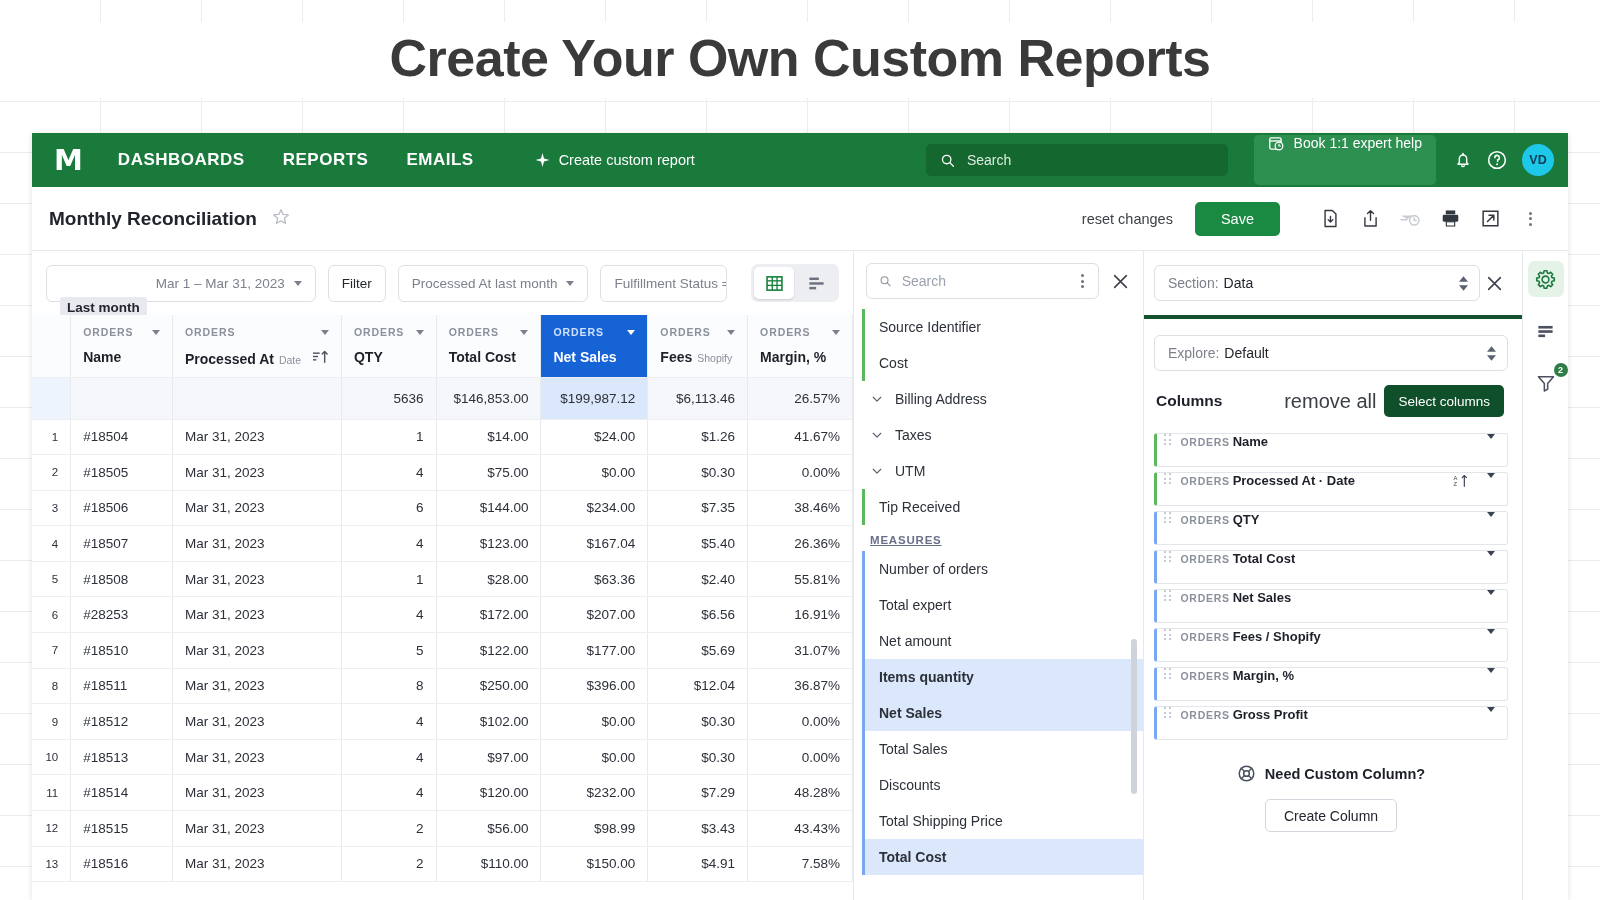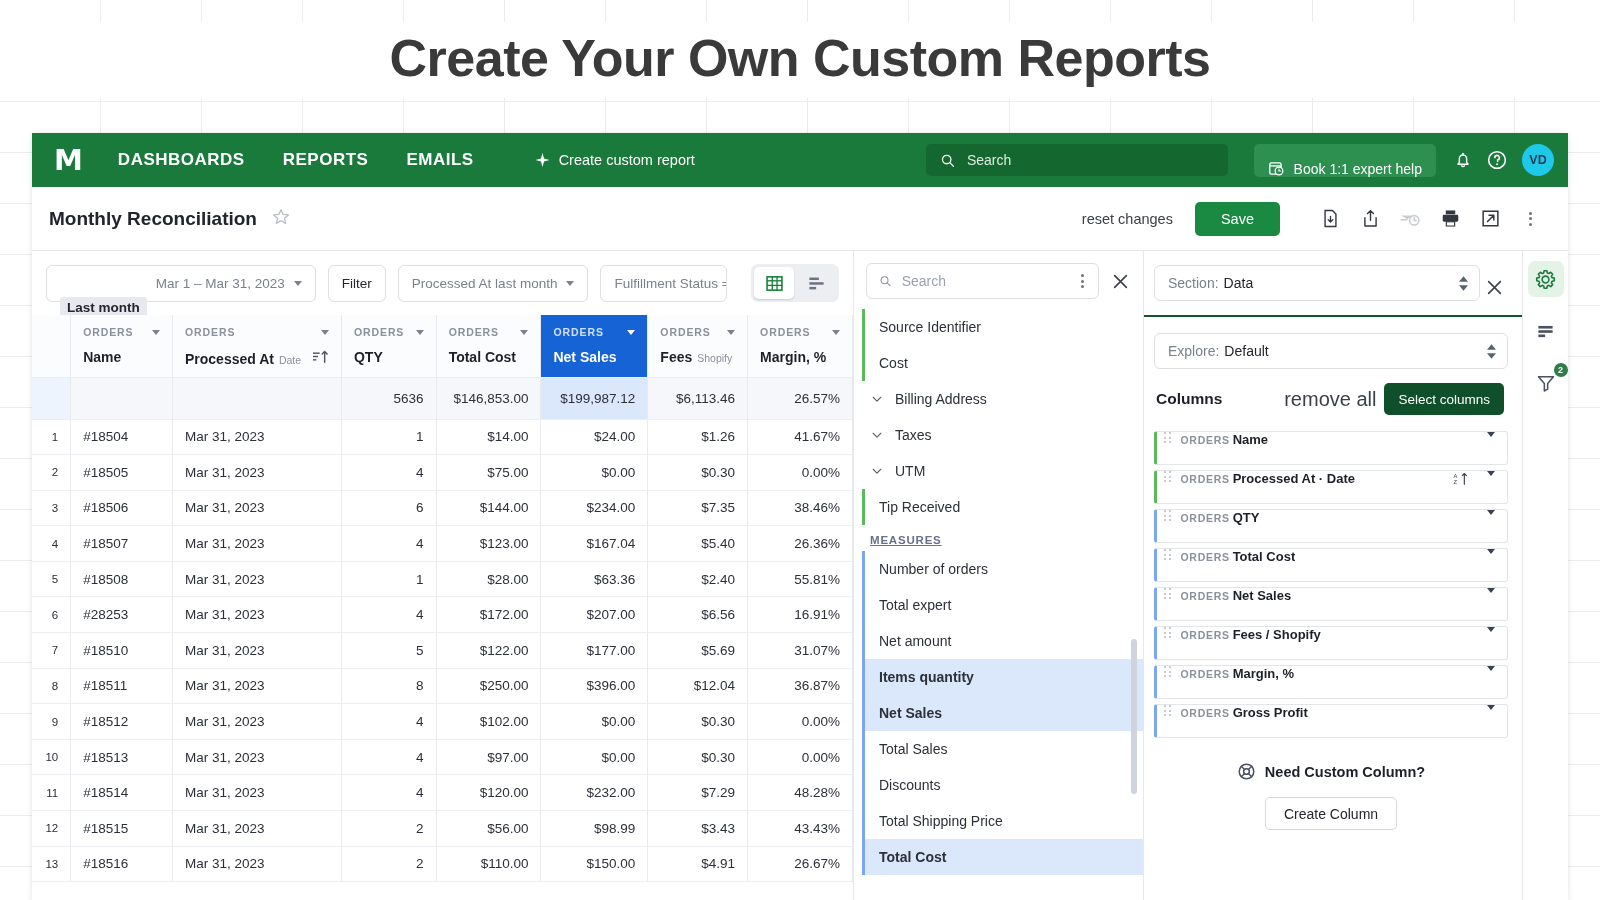--- a/index.html
+++ b/index.html
@@ -75,22 +75,22 @@
     width: 302px; height: 32px; background: #14682f; border-radius: 5px;
     display: flex; align-items: center; gap: 12px; padding: 0 14px;
     margin-right: 26px; cursor: text;
   }
   .nav-search input {
     background: transparent; border: none; outline: none;
     color: #fff; font-size: 14px; font-family: inherit; width: 100%;
   }
   .nav-search input::placeholder { color: #dcece1; }
   .book-help {
-    height: 33px; background: #2d8f50; border-radius: 5px;
-    display: flex; align-items: flex-end; gap: 9px; padding: 0 14px;
+    height: 50px; background: #2d8f50; border-radius: 5px;
+    display: flex; align-items: flex-start; gap: 9px; padding: 0 14px;
     font-size: 14px; cursor: pointer; white-space: nowrap; margin-right: 10px;
   }
   .nav-ico { width: 34px; height: 34px; display: flex; align-items: center; justify-content: center; cursor: pointer; }
   .avatar {
     width: 32px; height: 32px; border-radius: 50%;
     background: #1ec8e8; color: #0b3d55; font-size: 12.5px; font-weight: 700;
     display: flex; align-items: center; justify-content: center;
     margin-left: 8px; cursor: pointer;
   }
 
@@ -196,21 +196,21 @@
   }
   .fld.dim { border-left-color: #5cb85c; }
   .fld.meas { border-left-color: #7aa7f0; }
   .fld.group { border-left-color: transparent; padding-left: 5px; gap: 11px; }
   .fld.active { background: #dbe7fb; font-weight: 700; }
   .sec-label { font-size: 11.5px; font-weight: 700; letter-spacing: .8px; color: #69708a; padding: 9px 0 5px 8px; text-decoration: underline; }
   .fp-scroll { position: absolute; right: 6px; top: 330px; width: 6px; height: 155px; background: #cfd4dc; border-radius: 3px; }
 
   
   .settings-pane { flex: 1 1 auto; display: flex; flex-direction: column; background: #fff; min-width: 0; }
-  .sp-head { display: flex; align-items: flex-end; gap: 0; padding: 14px 14px 14px 10px; border-bottom: 2px solid #14532d; }
+  .sp-head { display: flex; align-items: center; gap: 0; padding: 14px 14px 14px 10px; border-bottom: 4px solid #14532d; }
   .select-box {
     flex: 1 1 auto; height: 36px; border: 1px solid #dcdfe4; border-radius: 6px;
     display: flex; align-items: center; padding: 0 11px 0 13px; cursor: pointer;
     font-size: 14px; color: #23262d;
   }
   .select-box .lbl-muted { color: #7b818c; margin-right: 5px; }
   .sb-spacer { flex: 1 1 auto; }
   .updown { display: flex; flex-direction: column; gap: 3px; align-items: center; color: #5a6170; line-height: 0; }
   .sp-body { flex: 1 1 auto; padding: 16px 14px 0 10px; overflow: hidden; }
   .cols-row { display: flex; align-items: center; margin: 14px 4px 16px 2px; }
@@ -621,21 +621,21 @@
                 <td class="num">43.43%</td>
               </tr>
               <tr>
                 <td class="idx">13</td>
                 <td class="txt">#18516</td>
                 <td class="txt">Mar 31, 2023</td>
                 <td class="num">2</td>
                 <td class="num">$110.00</td>
                 <td class="num sel-col">$150.00</td>
                 <td class="num">$4.91</td>
-                <td class="num">26.67%</td>
+                <td class="num">7.58%</td>
               </tr>
             </tbody>
         </table>
       </div>
     </div>
 
     <div class="fields-pane">
       <div class="fp-head">
         <div class="fp-search">
           <svg width="16" height="16" viewBox="0 0 24 24">

